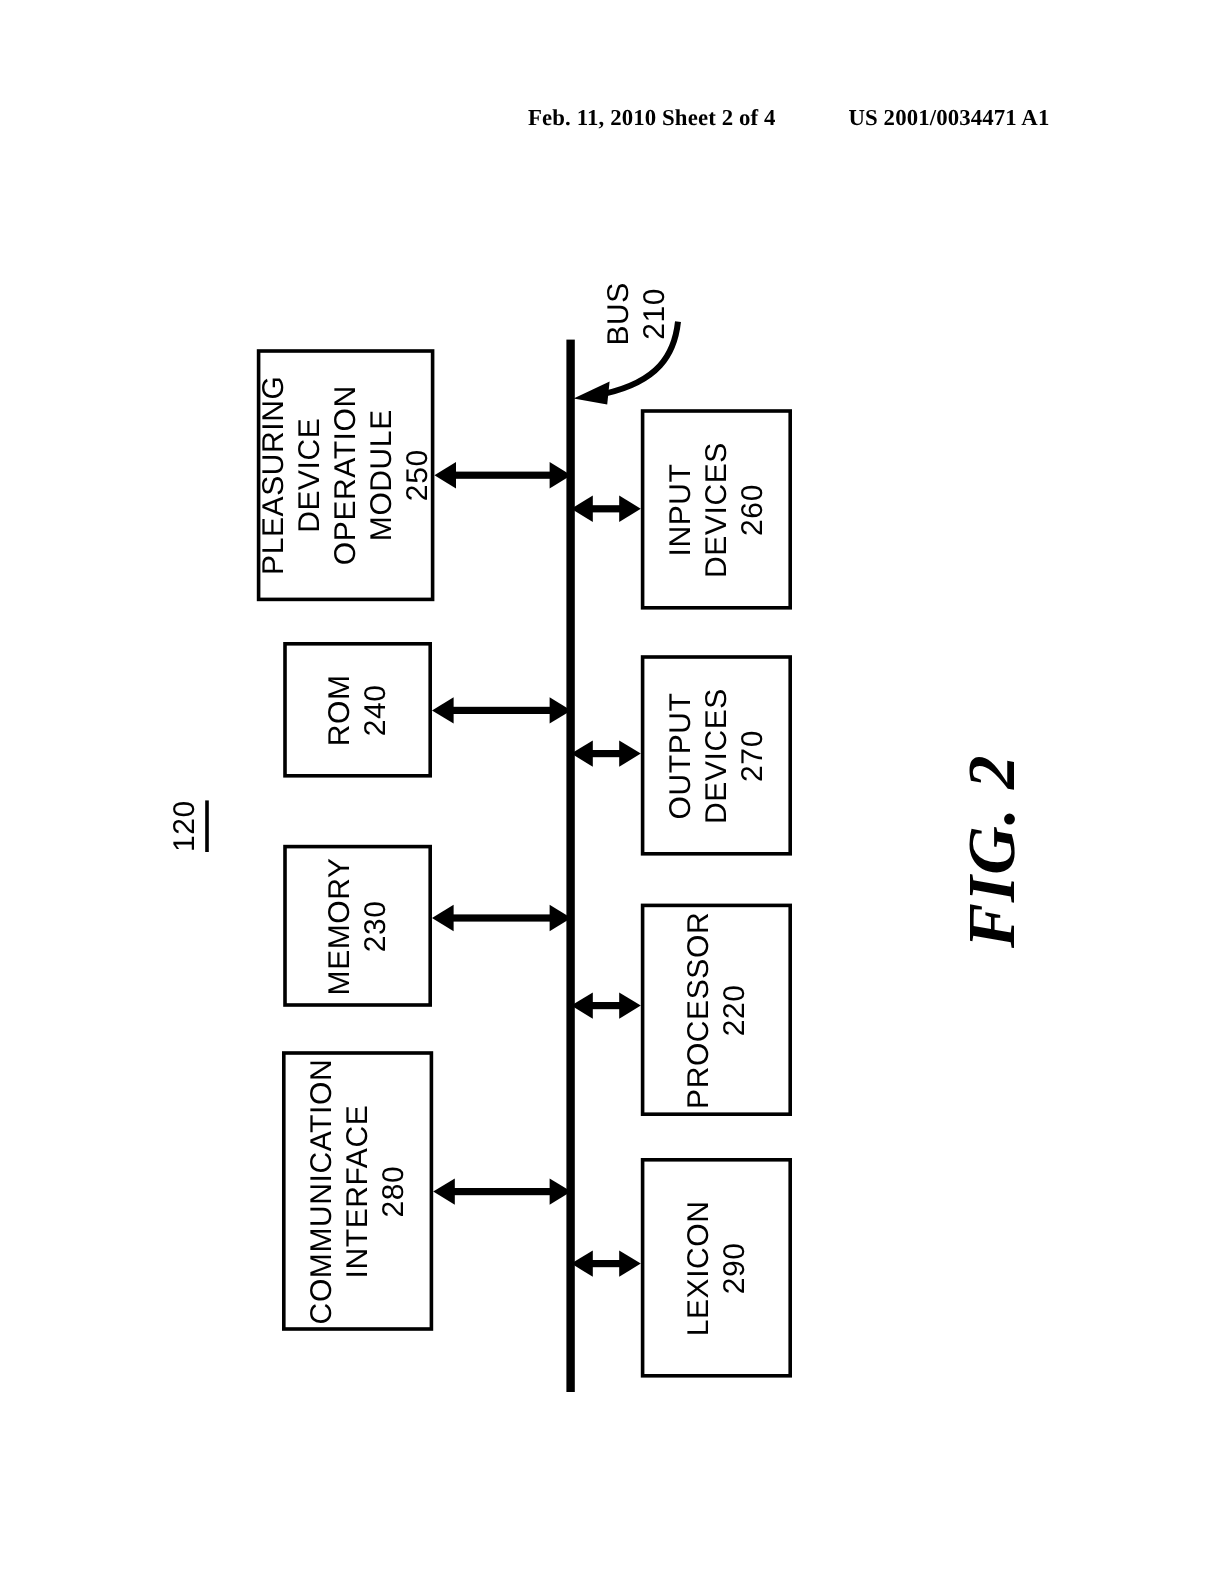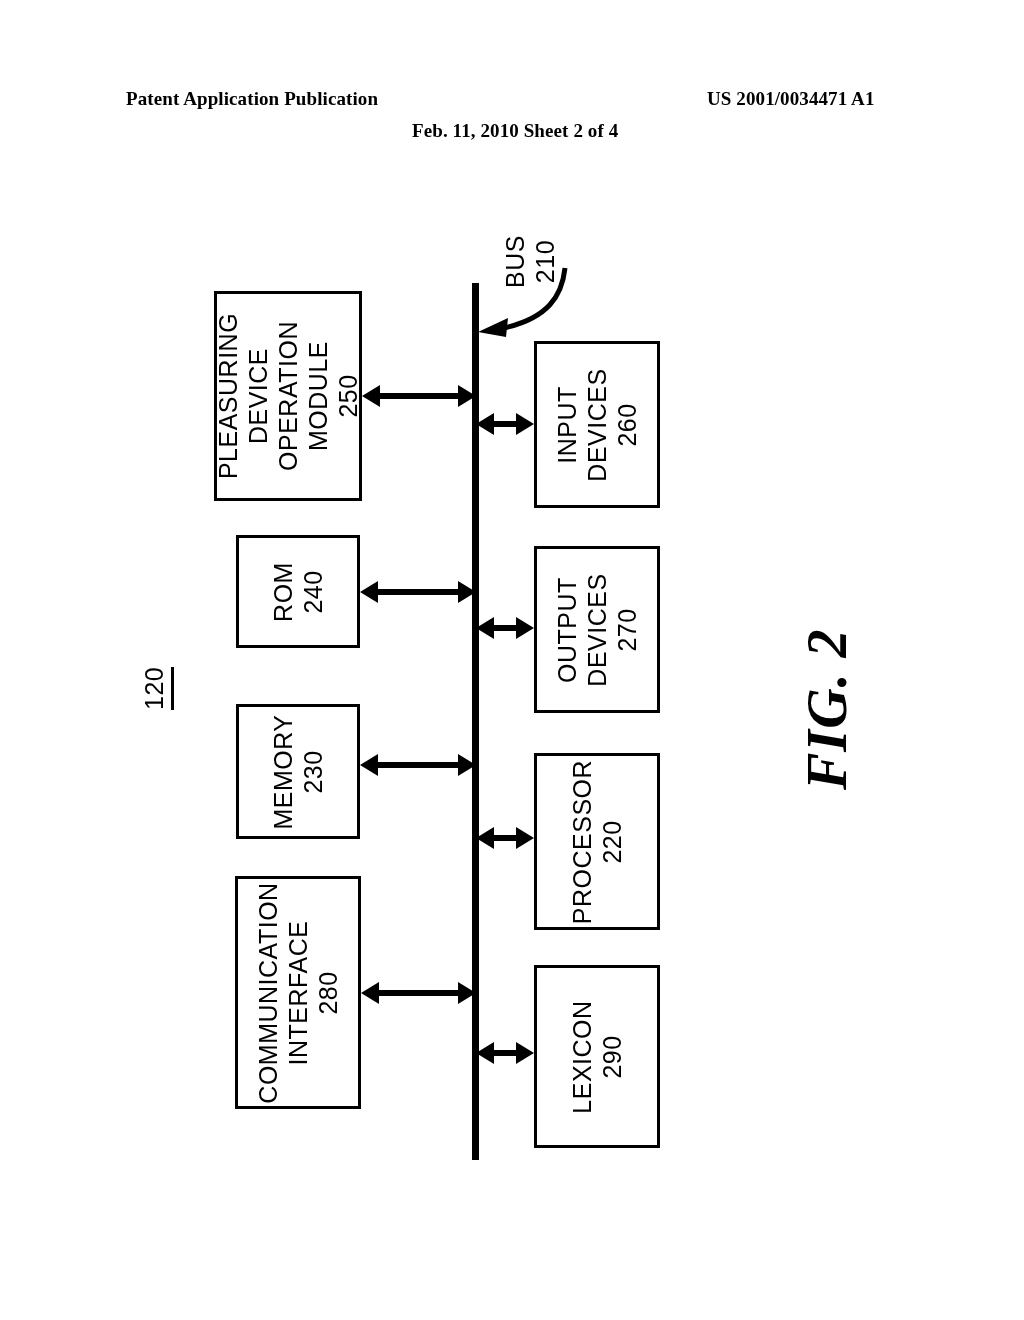--- a/index.html
+++ b/index.html
@@ -24,21 +24,21 @@
     left: 0;
     width: 1024px;
     height: 26px;
     font-family: "Liberation Serif", serif;
     font-weight: bold;
     font-size: 19px;
     letter-spacing: 0.1px;
     white-space: nowrap;
   }
   .hdr-left   { position: absolute; left: 126px; top: 0; }
-  .hdr-mid    { position: absolute; left: 412px; top: 0; margin-top: 32px; }
+  .hdr-mid    { position: absolute; left: 440px; top: 0; }
   .hdr-right  { position: absolute; left: 707px; top: 0; }
 
   
   .figure {
     position: absolute;
     left: 0;
     top: 0;
     width: 1024px;
     height: 1320px;
   }
@@ -133,21 +133,20 @@
     font-style: italic;
     font-weight: bold;
     font-size: 56px;
     letter-spacing: 1px;
   }
 </style>
 </head>
 <body>
 
 <div class="pub-header">
-  <span class="hdr-left">Patent Application Publication</span>
   <span class="hdr-mid">Feb. 11, 2010  Sheet 2 of 4</span>
   <span class="hdr-right">US 2001/0034471 A1</span>
 </div>
 
 <div class="figure">
 
   <div class="ref-120" style="left:140px; top:710px;">120</div>
 
   <div class="bus-callout" style="left:500px; top:288px;">
     <span class="ln">BUS</span>

